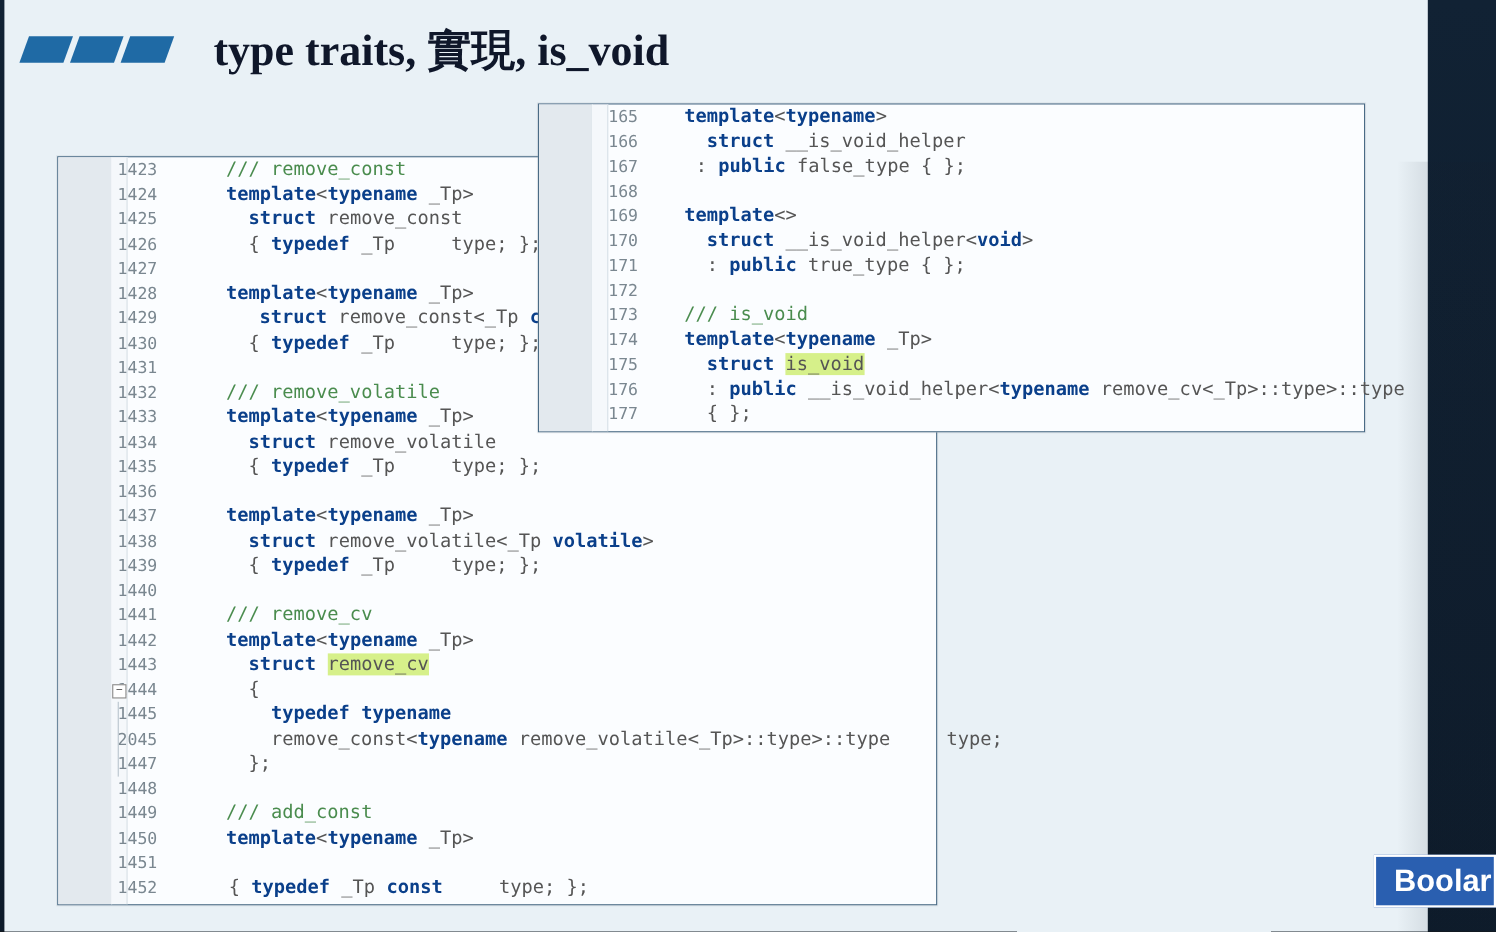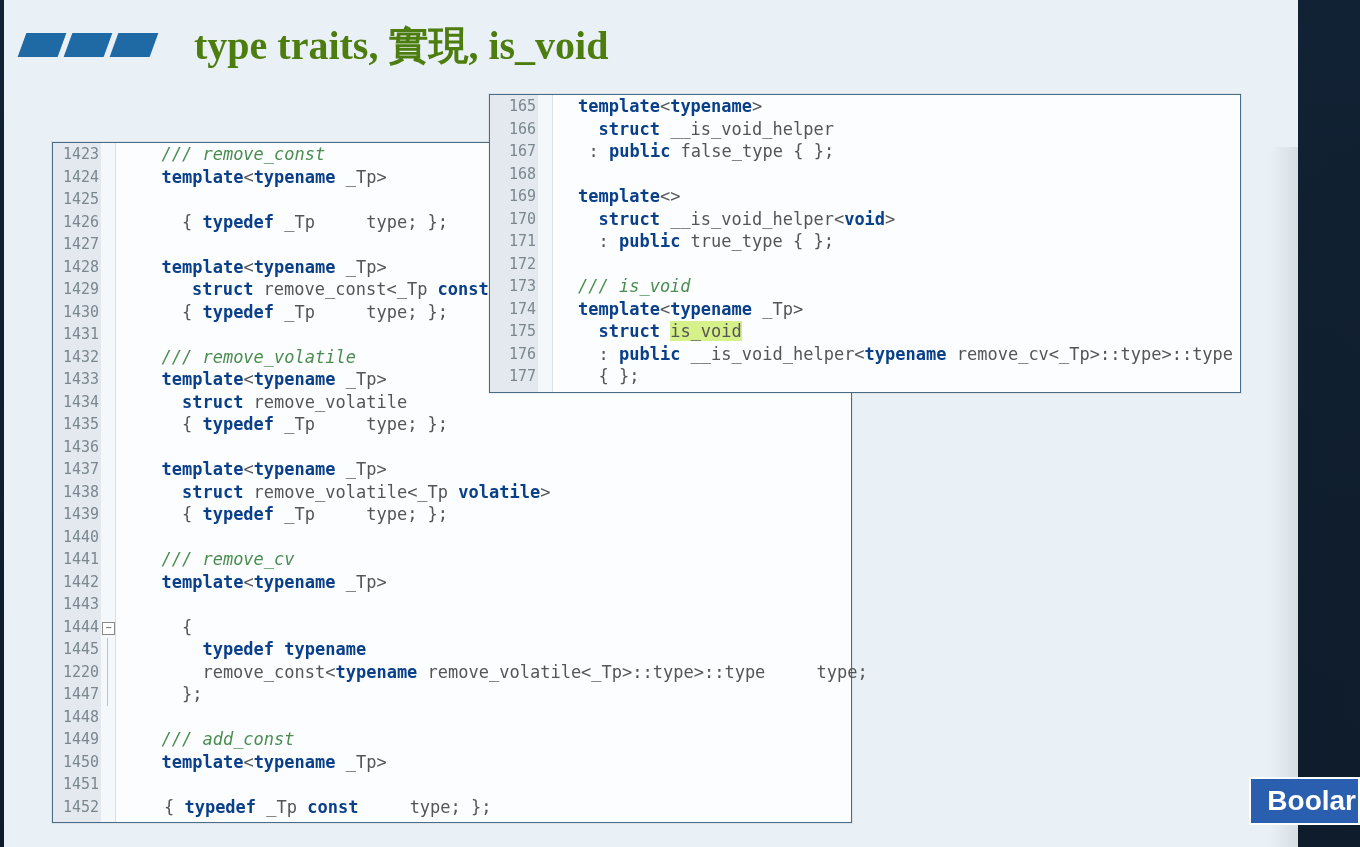--- a/index.html
+++ b/index.html
@@ -42,21 +42,21 @@
   .decor div {
     width: 40px;
     height: 24px;
     background: #1f6aa5;
     transform: skewX(-20deg);
   }
   .title {
     font-family: "Times New Roman", serif;
     font-size: 40px;
     font-weight: bold;
-    color: #4d7c0f;
+    color: #0f172a;
   }
   .codebox {
     position: absolute;
     background: #fbfdff;
     border: 1px solid #4a6b85;
     box-shadow: 0 0 0 1px rgba(0,0,0,0.05);
   }
   .codebox .gutter {
     position: absolute;
     top: 0;
@@ -79,31 +79,32 @@
     position: relative;
     padding-left: 62px;
   }
   .codebox .line {
     position: relative;
     height: 22.5px;
     line-height: 22.5px;
     white-space: pre;
     font-size: 17px;
     color: #555;
+    margin-left: 44px;
   }
   .codebox .ln {
     position: absolute;
     left: -62px;
     width: 46px;
     text-align: right;
     color: #7a8790;
     font-size: 15px;
   }
   .kw   { color: #0a3f8a; font-weight: bold; }
-  .cmt  { color: #4a8c4e; font-style: italic; }
+  .cmt  { color: #4a8c4e; }
   .plain{ color: #555; }
   .hl   { background: #d6f08a; }
 
   .fold-marker {
     position: absolute;
     left: 49px;
     width: 11px;
     height: 11px;
     border: 1px solid #888;
     background: #fff;
@@ -175,42 +176,42 @@
           <div class="line"><span class="ln">177</span><span style="padding-left:26px"><span class="plain">  { };</span></span></div>
         </div>
     </div>
 
     <div id="box-left" class="codebox" style="top: 142px; left: 48px; width: 798px; height: 679px; z-index: 3;">
       <div class="gutter"></div>
       <div class="foldcol"></div>
       <div class="lines">
           <div class="line"><span class="ln">1423</span><span style="padding-left:26px"><span class="plain">  </span><span class="cmt">/// remove_const</span></span></div>
           <div class="line"><span class="ln">1424</span><span style="padding-left:26px"><span class="plain">  </span><span class="kw">template</span><span class="plain">&lt;</span><span class="kw">typename</span><span class="plain"> _Tp&gt;</span></span></div>
-          <div class="line"><span class="ln">1425</span></div>
+          <div class="line"><span class="ln">1425</span><span style="padding-left:26px"><span class="plain">    </span><span class="kw">struct</span><span class="plain"> remove_const</span></span></div>
           <div class="line"><span class="ln">1426</span><span style="padding-left:26px"><span class="plain">    { </span><span class="kw">typedef</span><span class="plain"> _Tp     type; };</span></span></div>
           <div class="line"><span class="ln">1427</span><span style="padding-left:26px"><span class="plain"></span></span></div>
           <div class="line"><span class="ln">1428</span><span style="padding-left:26px"><span class="plain">  </span><span class="kw">template</span><span class="plain">&lt;</span><span class="kw">typename</span><span class="plain"> _Tp&gt;</span></span></div>
           <div class="line"><span class="ln">1429</span><span style="padding-left:36px"><span class="plain">    </span><span class="kw">struct</span><span class="plain"> remove_const&lt;_Tp </span><span class="kw">const</span><span class="plain">&gt;</span></span></div>
           <div class="line"><span class="ln">1430</span><span style="padding-left:26px"><span class="plain">    { </span><span class="kw">typedef</span><span class="plain"> _Tp     type; };</span></span></div>
           <div class="line"><span class="ln">1431</span><span style="padding-left:26px"><span class="plain"></span></span></div>
           <div class="line"><span class="ln">1432</span><span style="padding-left:26px"><span class="plain">  </span><span class="cmt">/// remove_volatile</span></span></div>
           <div class="line"><span class="ln">1433</span><span style="padding-left:26px"><span class="plain">  </span><span class="kw">template</span><span class="plain">&lt;</span><span class="kw">typename</span><span class="plain"> _Tp&gt;</span></span></div>
           <div class="line"><span class="ln">1434</span><span style="padding-left:26px"><span class="plain">    </span><span class="kw">struct</span><span class="plain"> remove_volatile</span></span></div>
           <div class="line"><span class="ln">1435</span><span style="padding-left:26px"><span class="plain">    { </span><span class="kw">typedef</span><span class="plain"> _Tp     type; };</span></span></div>
           <div class="line"><span class="ln">1436</span><span style="padding-left:26px"><span class="plain"></span></span></div>
           <div class="line"><span class="ln">1437</span><span style="padding-left:26px"><span class="plain">  </span><span class="kw">template</span><span class="plain">&lt;</span><span class="kw">typename</span><span class="plain"> _Tp&gt;</span></span></div>
           <div class="line"><span class="ln">1438</span><span style="padding-left:26px"><span class="plain">    </span><span class="kw">struct</span><span class="plain"> remove_volatile&lt;_Tp </span><span class="kw">volatile</span><span class="plain">&gt;</span></span></div>
           <div class="line"><span class="ln">1439</span><span style="padding-left:26px"><span class="plain">    { </span><span class="kw">typedef</span><span class="plain"> _Tp     type; };</span></span></div>
           <div class="line"><span class="ln">1440</span><span style="padding-left:26px"><span class="plain"></span></span></div>
           <div class="line"><span class="ln">1441</span><span style="padding-left:26px"><span class="plain">  </span><span class="cmt">/// remove_cv</span></span></div>
           <div class="line"><span class="ln">1442</span><span style="padding-left:26px"><span class="plain">  </span><span class="kw">template</span><span class="plain">&lt;</span><span class="kw">typename</span><span class="plain"> _Tp&gt;</span></span></div>
-          <div class="line"><span class="ln">1443</span></div>
+          <div class="line"><span class="ln">1443</span><span style="padding-left:26px"><span class="plain">    </span><span class="kw">struct</span><span class="plain"> </span><span class="hl">remove_cv</span></span></div>
           <div class="line"><span class="ln">1444</span><span style="padding-left:26px"><span class="plain">    {</span></span></div>
           <div class="line"><span class="ln">1445</span><span style="padding-left:26px"><span class="plain">      </span><span class="kw">typedef</span><span class="plain"> </span><span class="kw">typename</span></span></div>
-          <div class="line"><span class="ln">1220</span><span style="padding-left:26px"><span class="plain">      remove_const&lt;</span><span class="kw">typename</span><span class="plain"> remove_volatile&lt;_Tp&gt;::type&gt;::type     type;</span></span></div>
+          <div class="line"><span class="ln">2045</span><span style="padding-left:26px"><span class="plain">      remove_const&lt;</span><span class="kw">typename</span><span class="plain"> remove_volatile&lt;_Tp&gt;::type&gt;::type     type;</span></span></div>
           <div class="line"><span class="ln">1447</span><span style="padding-left:26px"><span class="plain">    };</span></span></div>
           <div class="line"><span class="ln">1448</span><span style="padding-left:26px"><span class="plain"></span></span></div>
           <div class="line"><span class="ln">1449</span><span style="padding-left:26px"><span class="plain">  </span><span class="cmt">/// add_const</span></span></div>
           <div class="line"><span class="ln">1450</span><span style="padding-left:26px"><span class="plain">  </span><span class="kw">template</span><span class="plain">&lt;</span><span class="kw">typename</span><span class="plain"> _Tp&gt;</span></span></div>
           <div class="line"><span class="ln">1451</span></div>
           <div class="line"><span class="ln">1452</span><span style="padding-left:8px"><span class="plain">    { </span><span class="kw">typedef</span><span class="plain"> _Tp </span><span class="kw">const</span><span class="plain">     type; };</span></span></div>
         </div>
     <div class="fold-marker" style="top: 478.5px;">−</div>
         <div class="fold-line" style="top: 495px; height: 67.5px;"></div>
       </div>

